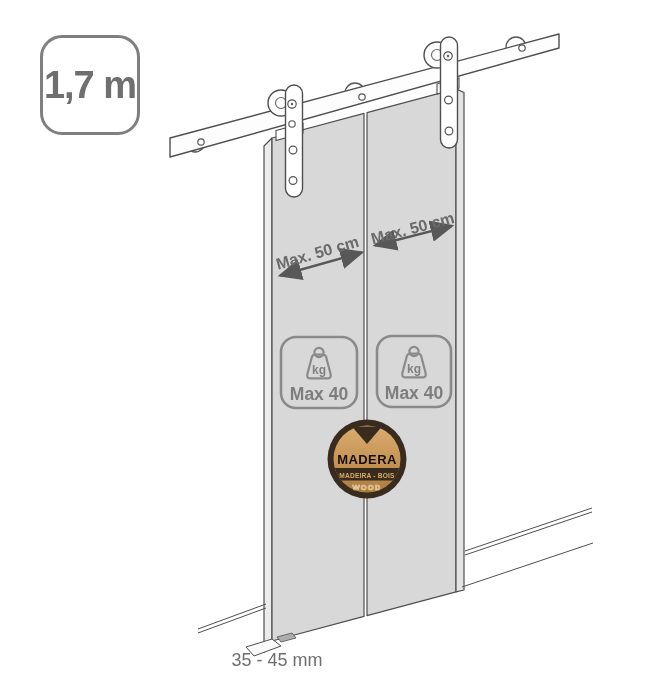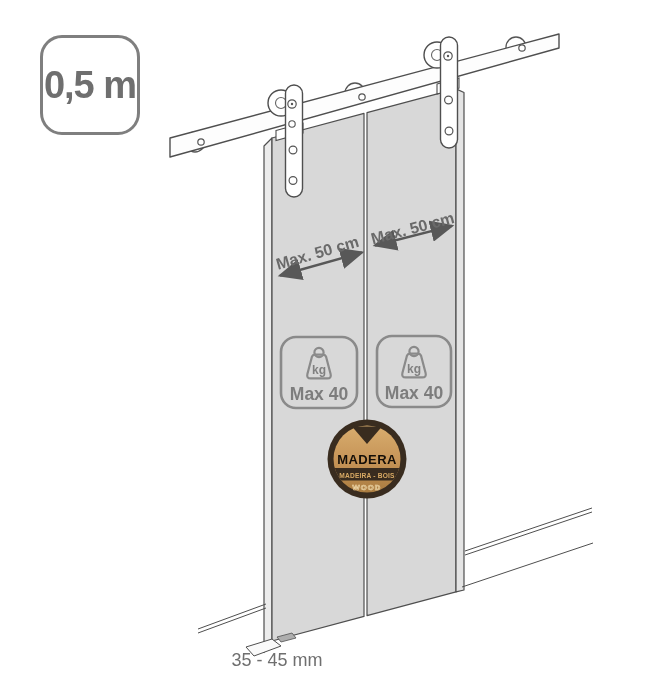--- a/index.html
+++ b/index.html
@@ -35,21 +35,21 @@
   .madera-name { font-size: 13px; font-weight: bold; fill: #150f08; letter-spacing: 0.4px; }
   .madera-sub  { font-size: 6.6px; font-weight: bold; fill: #d9aa64; letter-spacing: 0.2px; }
   .madera-wood { font-size: 7.6px; font-weight: bold; fill: none; stroke: #ecd5a6; stroke-width: 0.7px; letter-spacing: 1.1px; }
 </style>
 </head>
 <body>
 
 <div class="canvas">
 
   <div class="capacity-badge">
-    <span class="label">0,5 m</span>
+    <span class="label">1,7 m</span>
   </div>
 
   <svg class="illustration" width="651" height="690" viewBox="0 0 651 690">
     <defs>
       <marker id="arw" markerWidth="11" markerHeight="9" refX="9" refY="4.5" orient="auto-start-reverse">
         <path d="M0,0 L10,4.5 L0,9 Z" fill="#585858"></path>
       </marker>
       <linearGradient id="woodGrad" x1="0" y1="0" x2="0" y2="1">
         <stop offset="0" stop-color="#d9ad6e"></stop>
         <stop offset="0.55" stop-color="#c59356"></stop>

